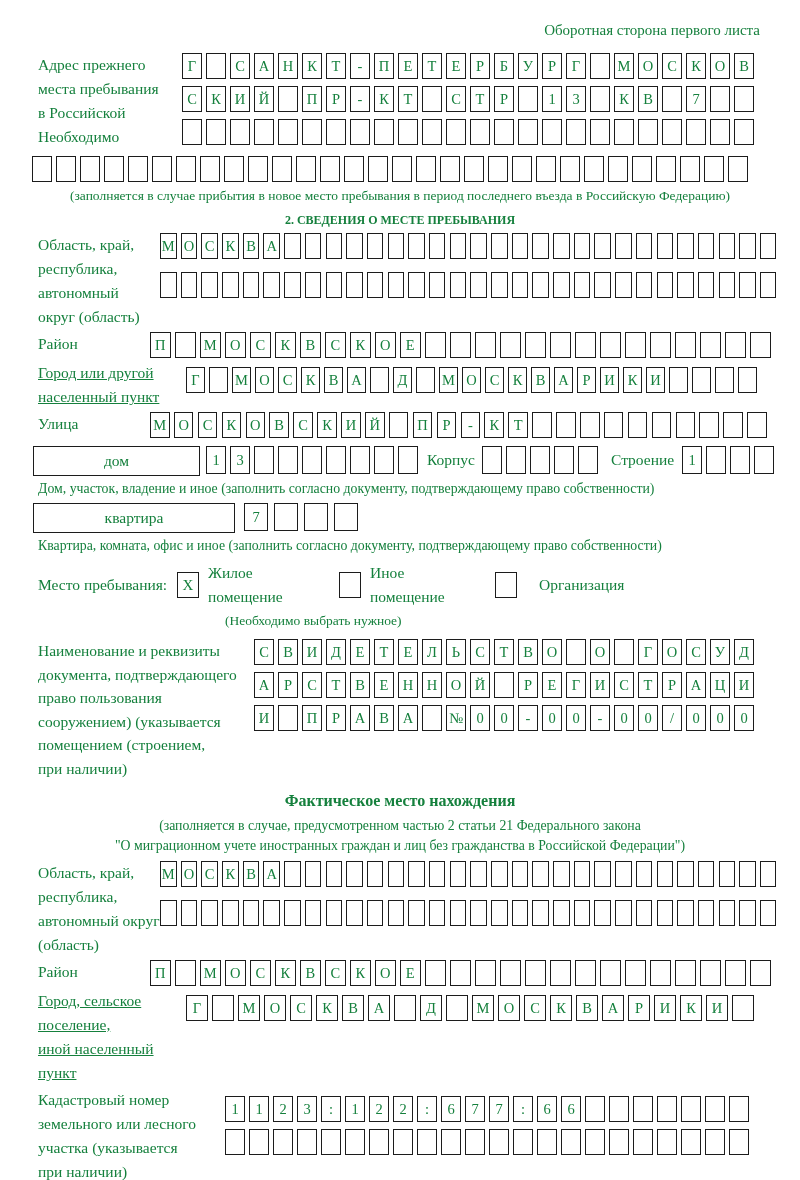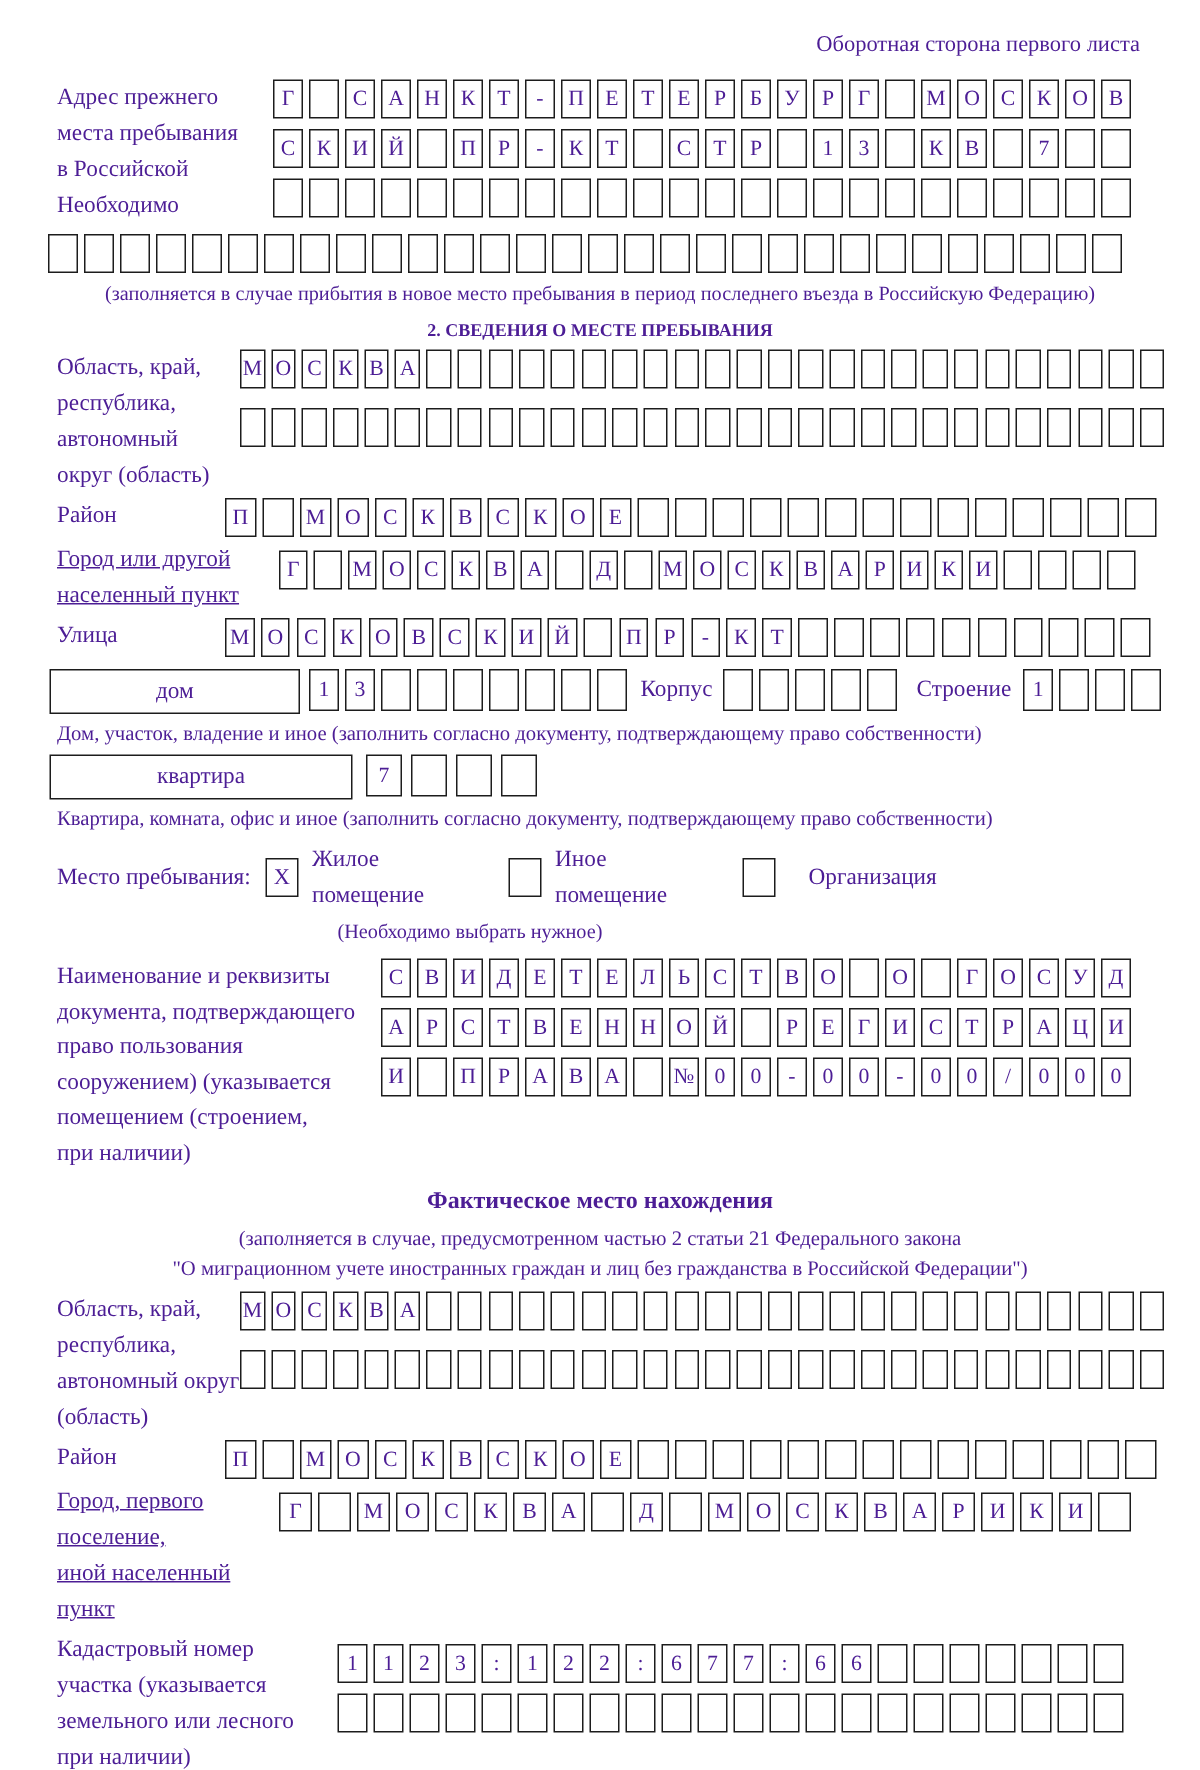--- a/index.html
+++ b/index.html
@@ -1,18 +1,18 @@
 <!DOCTYPE html>
 <html><head>
 <meta charset="utf-8">
 <style>
   html,body{margin:0;padding:0;background:#fff;}
   .page{
     position:relative;width:800px;height:1180px;background:#fff;overflow:hidden;
-    font-family:"Liberation Serif","DejaVu Serif",serif;color:#4c1d95;
+    font-family:"Liberation Serif","DejaVu Serif",serif;color:#15803d;
   }
   .header-note{ text-align:right;padding-right:40px;margin-top:22px;font-size:15px;}
   .lbl{font-size:15.5px;line-height:24px;}
   .grid{display:flex;}
   .cell{
     box-sizing:border-box;height:26px;border:1.7px solid #1c1c1c;background:#fff;
     display:flex;align-items:center;justify-content:center;
     font-size:14.5px;flex:none;overflow:hidden;
   }
   .g-s1{gap:4px}.g-s1 .cell{width:20px}
@@ -598,21 +598,21 @@
         <div class="cell"></div>
         <div class="cell"></div>
         <div class="cell"></div>
         <div class="cell"></div>
         <div class="cell"></div>
       </div>
   </div>
 
   <div class="row-flex mt3">
     <div class="lblcol-gor lbl">
-      <div>Город, первого поселение,</div>
+      <div>Город, сельское поселение,</div>
       <div>иной населенный пункт</div>
     </div>
     <div class="grid g-gor2 offset6">
         <div class="cell">Г</div>
         <div class="cell"></div>
         <div class="cell">М</div>
         <div class="cell">О</div>
         <div class="cell">С</div>
         <div class="cell">К</div>
         <div class="cell">В</div>
@@ -630,22 +630,22 @@
         <div class="cell">И</div>
         <div class="cell">К</div>
         <div class="cell">И</div>
         <div class="cell"></div>
       </div>
   </div>
 
   <div class="row-flex mt3">
     <div class="lbl" style="width:187px;">
       <div>Кадастровый номер</div>
+      <div>земельного или лесного</div>
       <div>участка (указывается</div>
-      <div>земельного или лесного</div>
       <div>при наличии)</div>
     </div>
     <div class="col offset8">
       <div class="grid g-kad">
           <div class="cell">1</div>
           <div class="cell">1</div>
           <div class="cell">2</div>
           <div class="cell">3</div>
           <div class="cell">:</div>
           <div class="cell">1</div>

